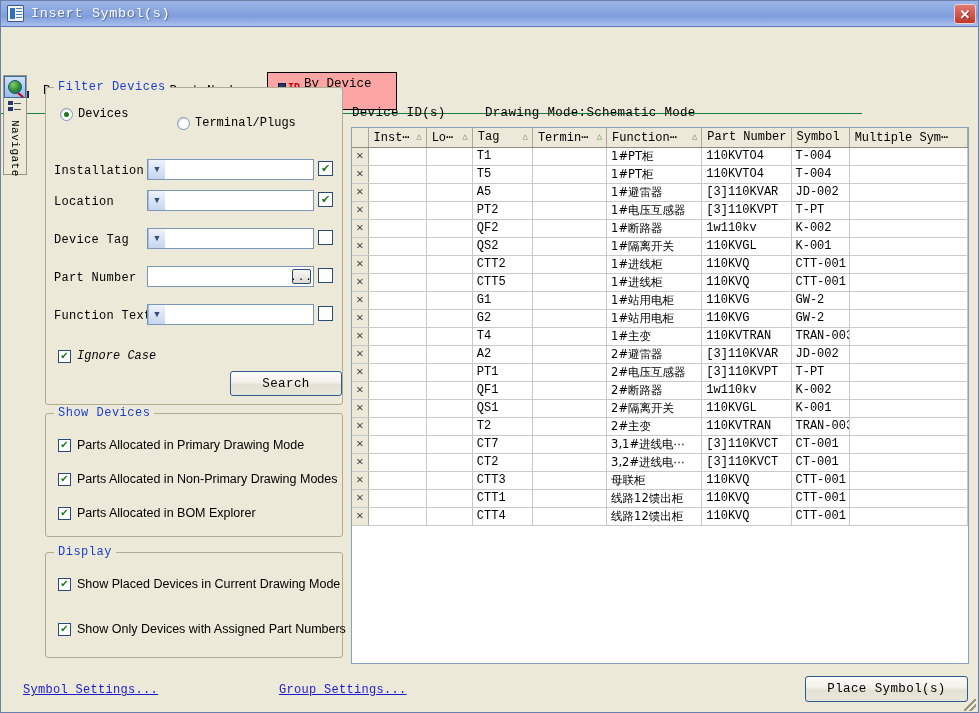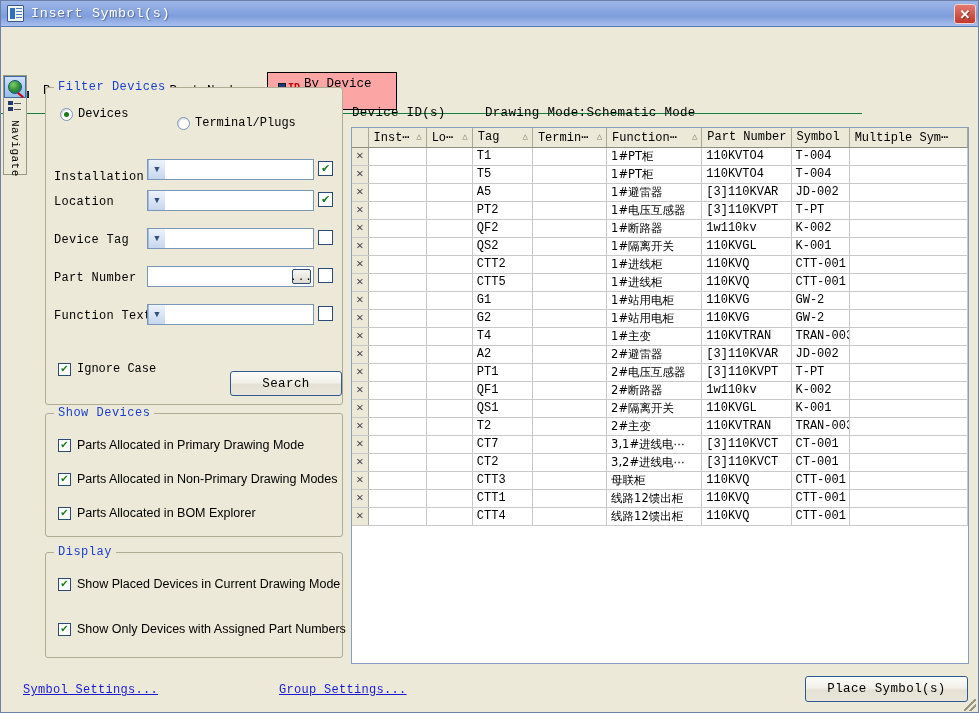--- a/index.html
+++ b/index.html
@@ -381,21 +381,21 @@
     <div class="radio on" style="left:14px; top:19px;">
       <span class="dot"></span>
       <span class="t">Devices</span>
     </div>
     <div class="radio" style="left:131px; top:4px;margin-top:24px;">
       <span class="dot"></span>
       <span class="t">Terminal/Plugs</span>
     </div>
 
 
-    <div class="lbl" style="left:8px; top:76px;margin-top:6px;">Installation</div>
+    <div class="lbl" style="left:8px; top:76px;">Installation</div>
     <div class="combo" style="left:101px; top:71px; width:167px;">
       <span class="arrow">▼</span>
     </div>
     <div class="tgl on" style="left:272px; top:73px;"></div>
 
     <div class="lbl" style="left:8px; top:107px;">Location</div>
     <div class="combo" style="left:101px; top:102px; width:167px;">
       <span class="arrow">▼</span>
     </div>
     <div class="tgl on" style="left:272px; top:104px;"></div>
@@ -411,21 +411,21 @@
       <span class="dots" style="margin-left:auto;">...</span>
     </div>
     <div class="tgl" style="left:272px; top:180px;"></div>
 
     <div class="lbl" style="left:8px; top:221px;">Function Text</div>
     <div class="combo" style="left:101px; top:216px; width:167px;">
       <span class="arrow">▼</span>
     </div>
     <div class="tgl" style="left:272px; top:218px;"></div>
 
-    <div class="cbx mono on" style="left:12px; top:274px;">
+    <div class="cbx mono on" style="left:12px; top:261px;font-style:italic;">
       <span class="bx"></span>
       <span class="t">Ignore Case</span>
     </div>
 
     <div class="btn" style="left:184px; top:283px; width:112px; height:25px;">Search</div>
   </div>
 
   <div class="groupbox" style="left:44px; top:551px; width:298px; height:106px;">
     <span class="gb-title">Display</span>
 

